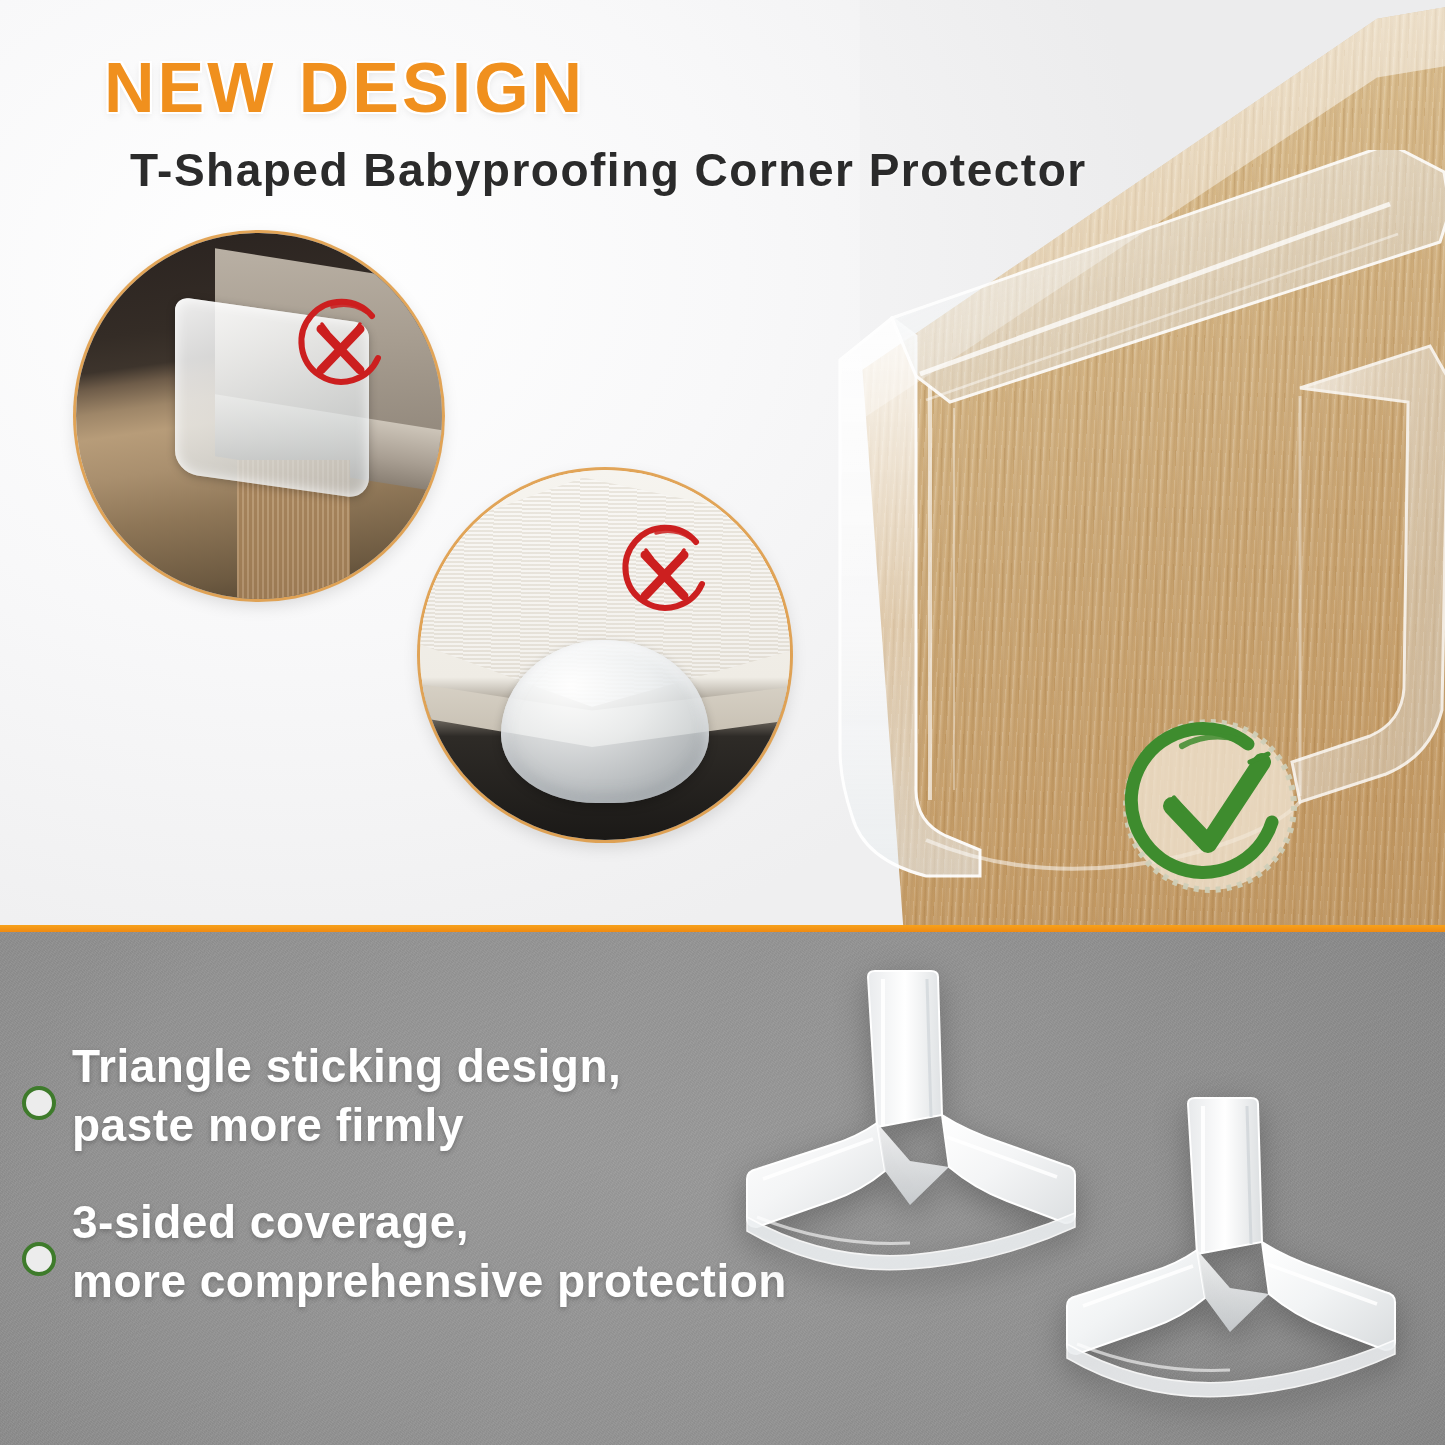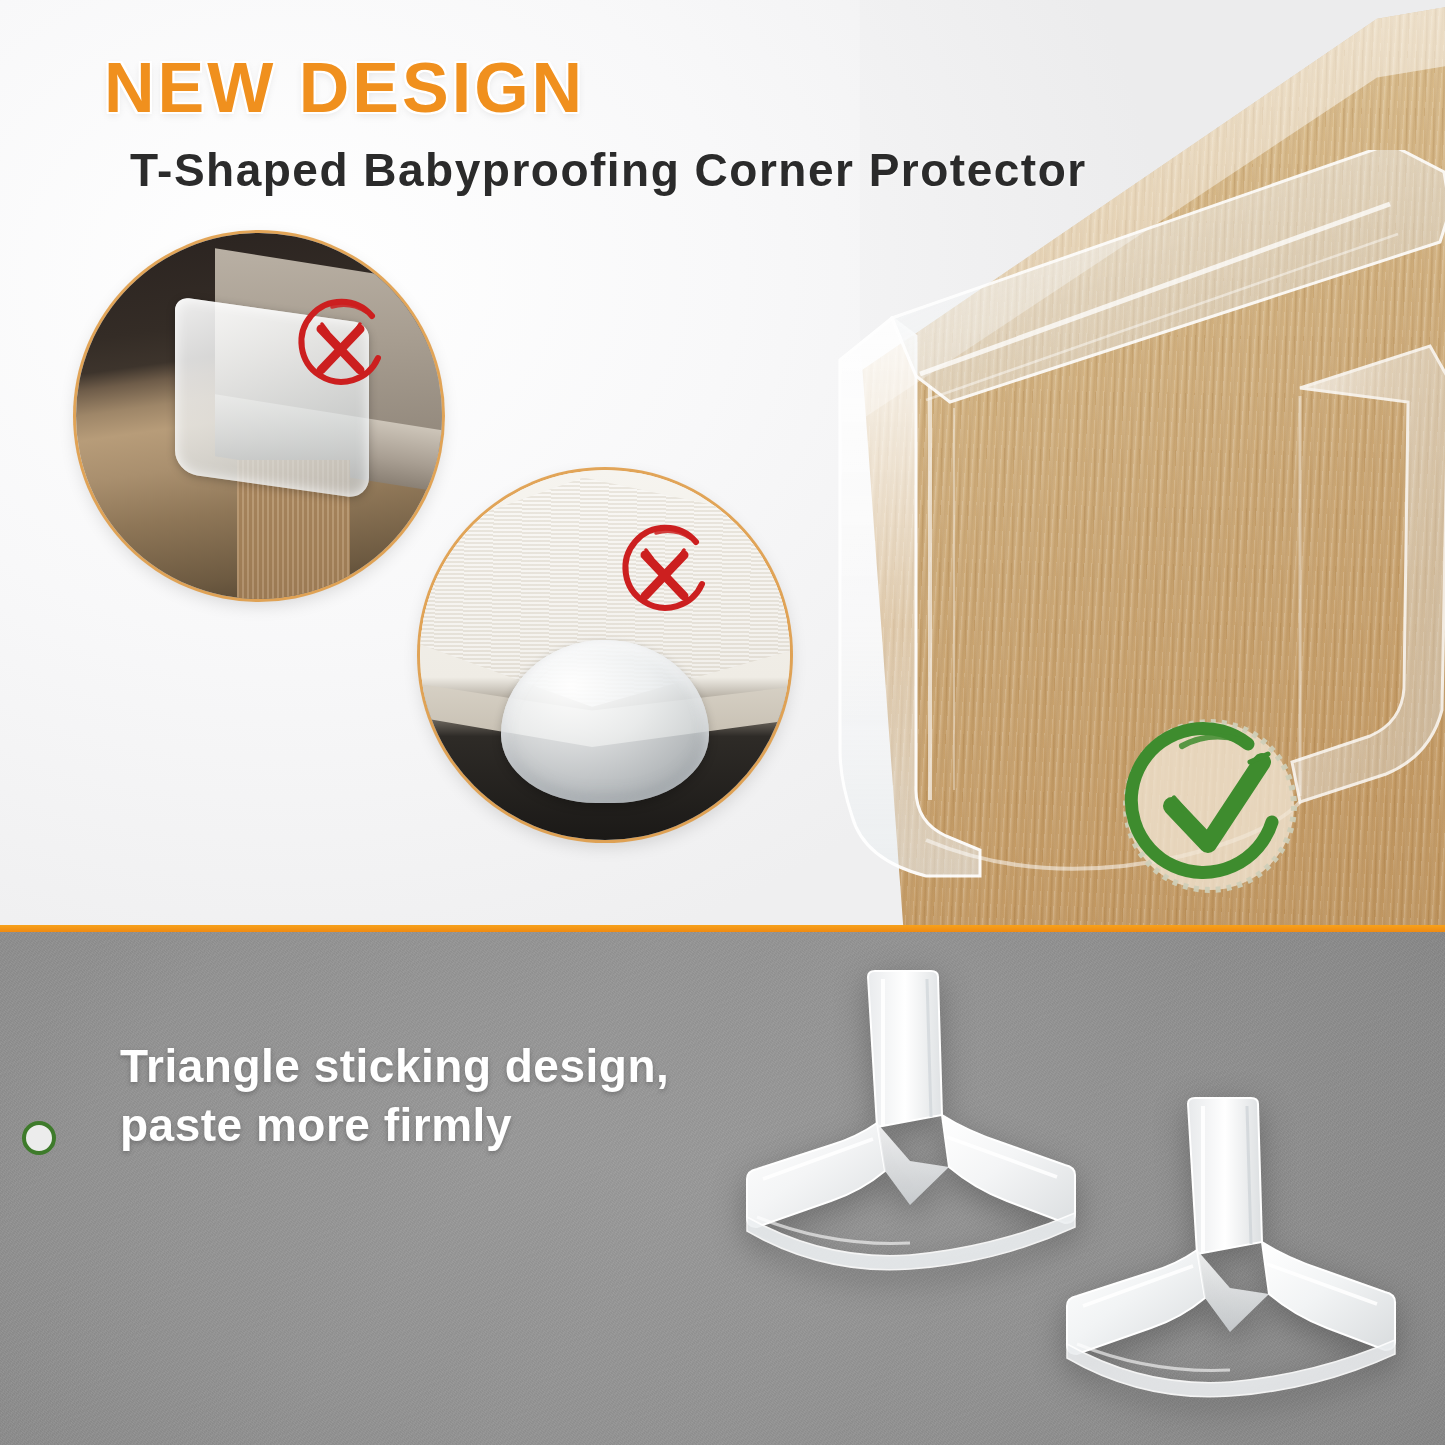--- a/index.html
+++ b/index.html
@@ -259,23 +259,22 @@
   }
 
   .bullets {
     position: absolute;
     left: 22px;
     top: 105px;
     width: 780px;
   }
   .bullet-row {
     display: flex;
-    align-items: flex-end;
+    align-items: center;
     margin-bottom: 38px;
-    gap: 48px;
   }
   .bullet-dot {
     flex: 0 0 auto;
     width: 26px; height: 26px;
     border-radius: 50%;
     border: 4px solid #3E7B2B;
     background: #ececec;
     margin-top: 14px;
     margin-right: 16px;
   }
@@ -407,20 +406,25 @@
 
   <div class="bottom-section">
     <div class="grain"></div>
 
     <div class="bullets">
       <div class="bullet-row">
         <div class="bullet-dot"></div>
         <div class="bullet-text">Triangle sticking design,
 paste more firmly</div>
       </div>
+      <div class="bullet-row">
+        <div class="bullet-dot"></div>
+        <div class="bullet-text">3-sided coverage,
+more comprehensive protection</div>
+      </div>
     </div>
   </div>
 
   <div class="prod-shot prod-a">
     <svg viewBox="0 0 350 320" width="350" height="320" aria-hidden="true">
       <defs>
         <linearGradient id="pg1" x1="0" y1="0" x2="1" y2="1">
           <stop offset="0%" stop-color="#ffffff"></stop>
           <stop offset="45%" stop-color="#f4f5f6"></stop>
           <stop offset="100%" stop-color="#dcdfe1"></stop>

